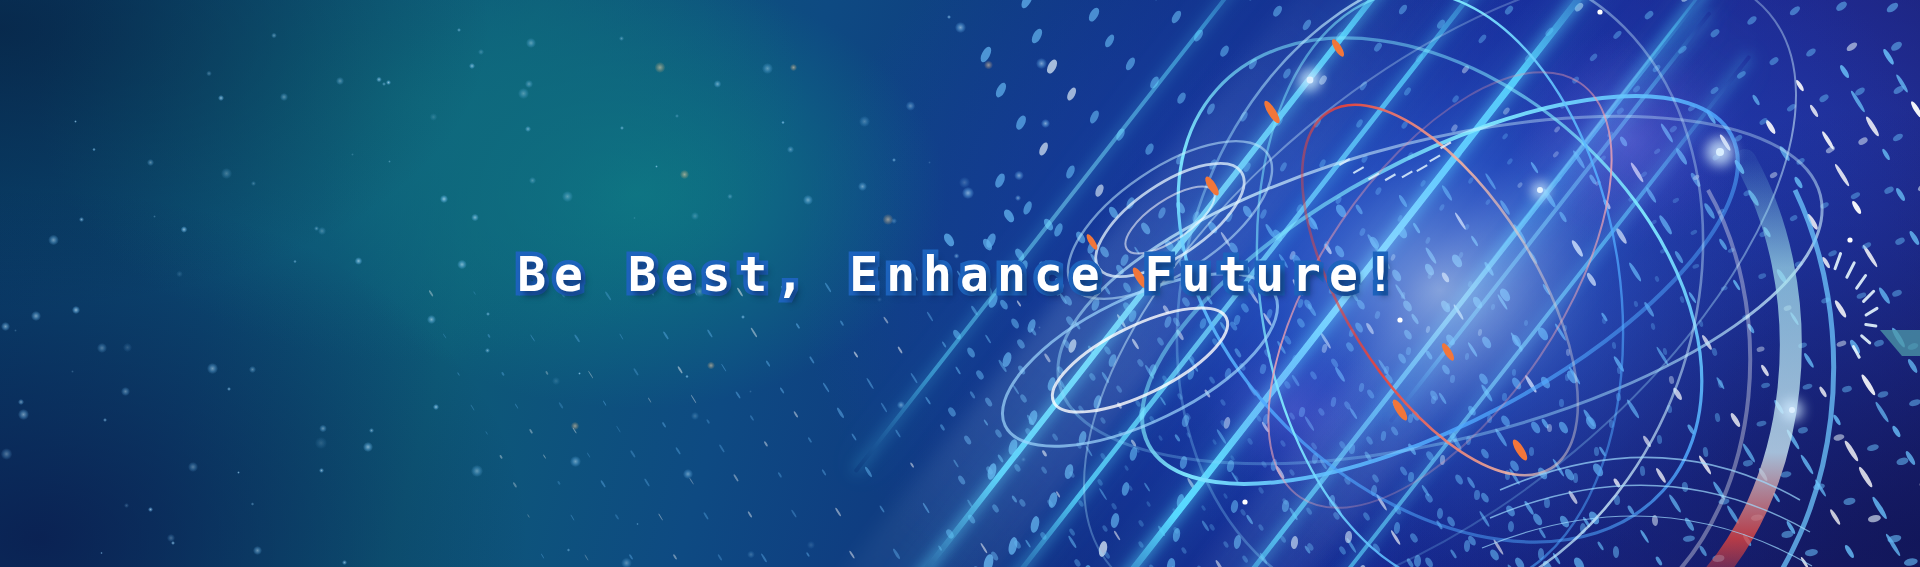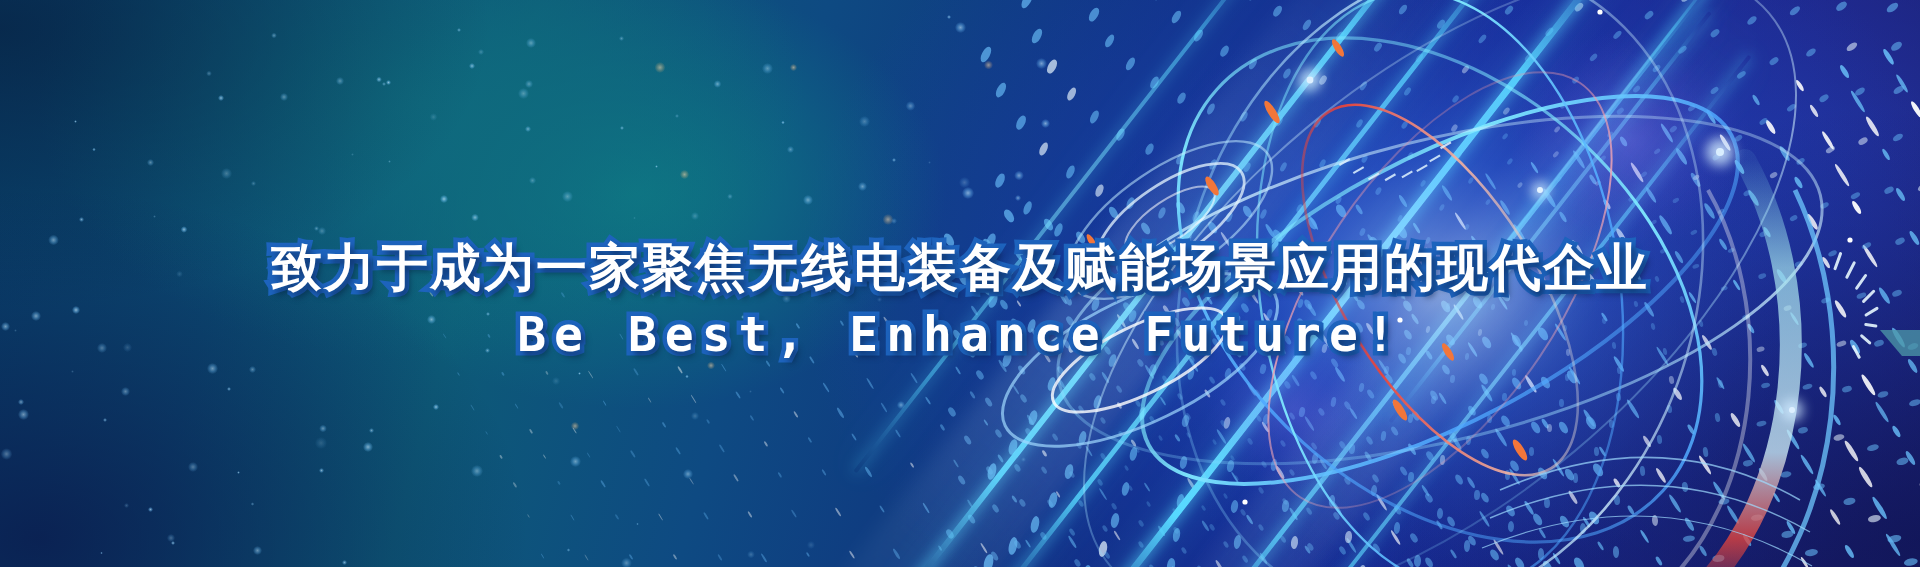--- a/index.html
+++ b/index.html
@@ -1279,17 +1279,16 @@
       </g>
 
       <g fill="#4e9aa8" opacity=".75">
         <polygon points="1040,440 1100,440 1122,466 1062,466"></polygon>
         <polygon points="1112,432 1176,432 1198,458 1134,458"></polygon>
       </g>
     </svg>
   </div>
 
   <div class="copy">
-    <div class="line-cn">致力于成为一家聚焦无线电装备及赋能场景应用的现代企业</div>
     <div class="line-en">Be Best, Enhance Future!</div>
   </div>
 
 </div>
 
 </body></html>

